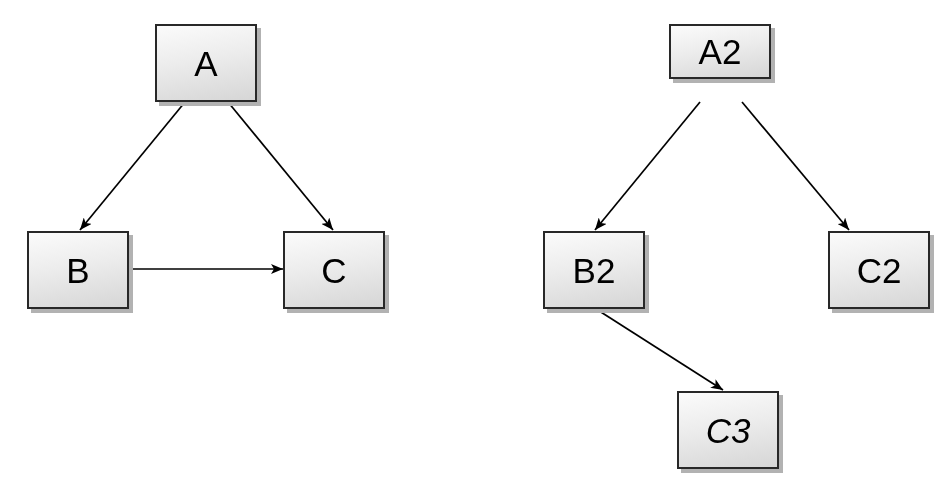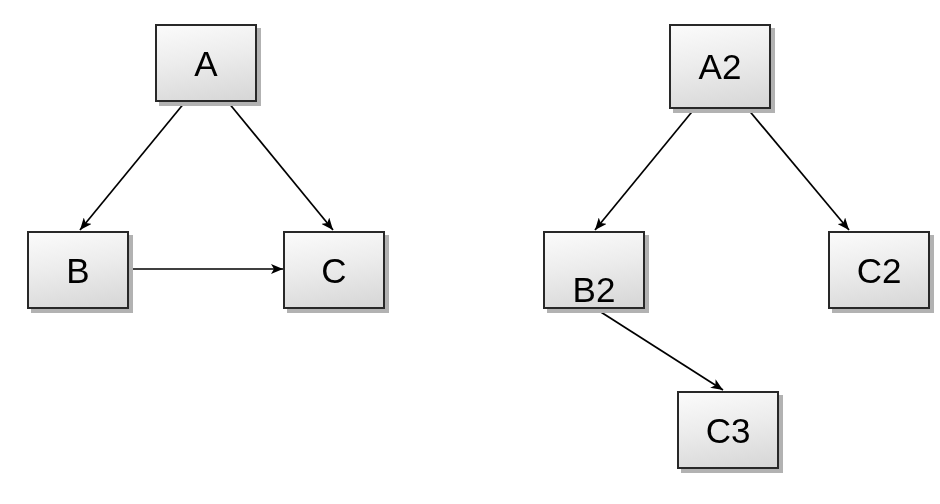--- a/index.html
+++ b/index.html
@@ -66,26 +66,26 @@
   <div id="nodes-layer">
       <div class="node" style="left: 155px; top: 24px; width: 102px; height: 78px;">
         <span class="node-label">A</span>
       </div>
       <div class="node" style="left: 27px; top: 231px; width: 102px; height: 78px;">
         <span class="node-label">B</span>
       </div>
       <div class="node" style="left: 283px; top: 231px; width: 102px; height: 78px;">
         <span class="node-label">C</span>
       </div>
-      <div class="node" style="left: 669px; top: 24px; width: 102px; height: 85px;">
+      <div class="node" style="left: 669px; top: 24px; width: 102px; height: 55px;">
         <span class="node-label">A2</span>
       </div>
-      <div class="node" style="left: 543px; top: 231px; width: 102px; height: 78px; align-items: flex-end;">
+      <div class="node" style="left: 543px; top: 231px; width: 102px; height: 78px;">
         <span class="node-label">B2</span>
       </div>
       <div class="node" style="left: 799px; top: 231px; width: 102px; height: 78px; margin-left: 29px;">
         <span class="node-label">C2</span>
       </div>
-      <div class="node" style="left: 677px; top: 391px; width: 102px; height: 78px;">
+      <div class="node" style="left: 677px; top: 391px; width: 102px; height: 78px; font-style: italic;">
         <span class="node-label">C3</span>
       </div>
     </div>
 </div>
 
 </body></html>

